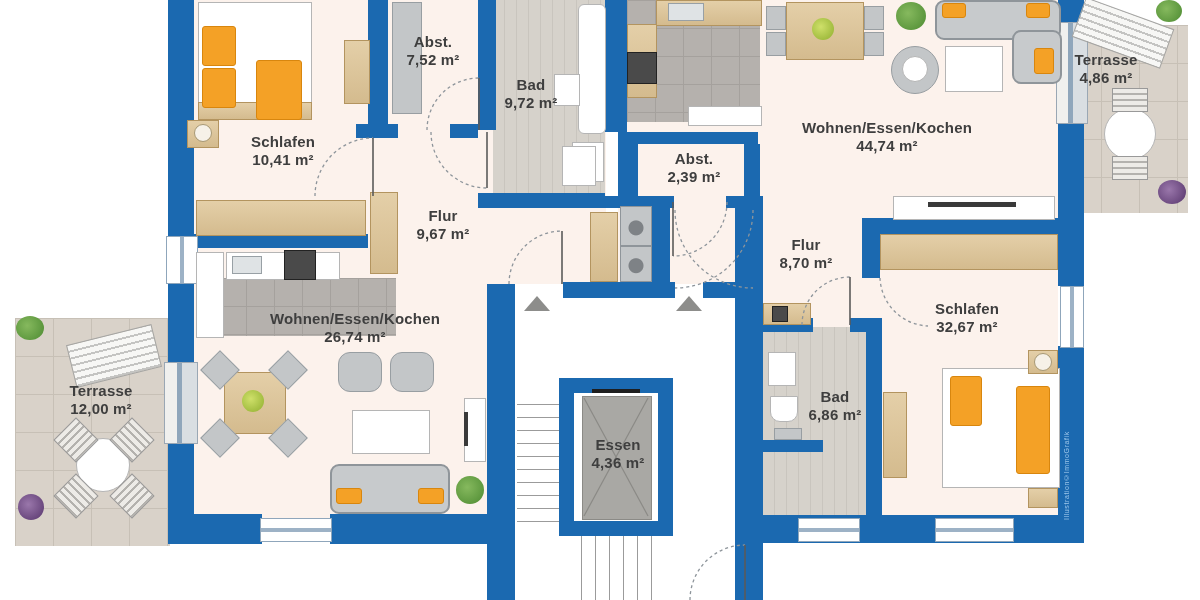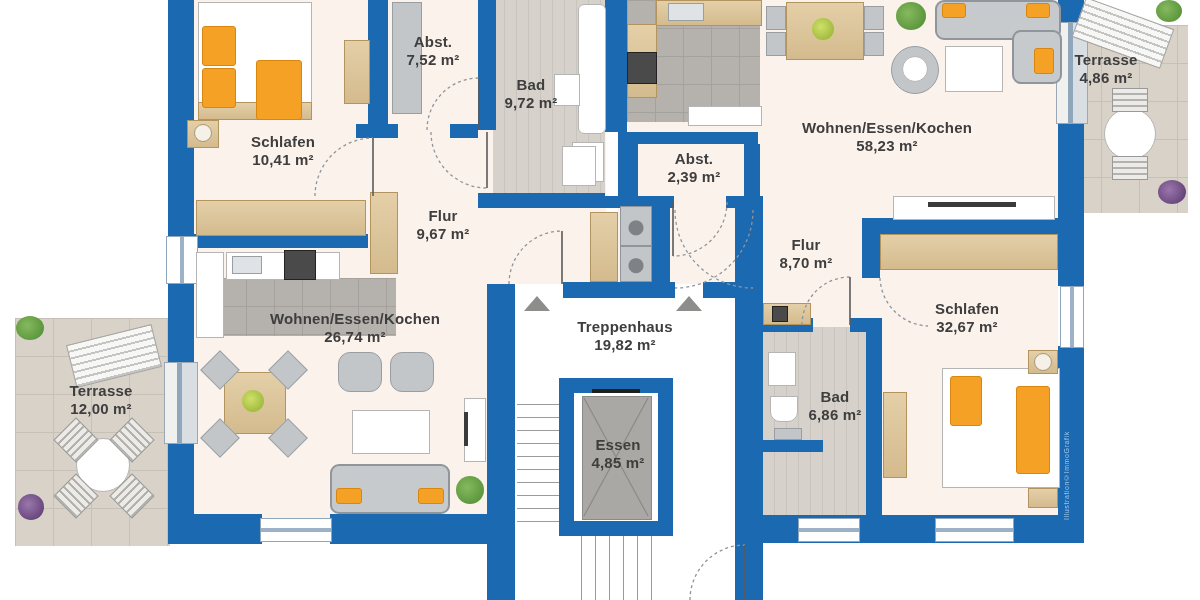--- a/index.html
+++ b/index.html
@@ -250,35 +250,31 @@
     <div>9,67 m²</div>
   </div>
   <div class="label" style="left:355px;top:310px">
     <div>Wohnen/Essen/Kochen</div>
     <div>26,74 m²</div>
   </div>
   <div class="label" style="left:101px;top:382px">
     <div>Terrasse</div>
     <div>12,00 m²</div>
   </div>
-  <div class="label" style="left:625px;top:318px">
-    <div>Treppenhaus</div>
-    <div>19,82 m²</div>
-  </div>
   <div class="label" style="left:618px;top:436px">
     <div>Essen</div>
-    <div>4,85 m²</div>
+    <div>4,36 m²</div>
   </div>
   <div class="label" style="left:694px;top:150px">
     <div>Abst.</div>
     <div>2,39 m²</div>
   </div>
   <div class="label" style="left:887px;top:119px">
     <div>Wohnen/Essen/Kochen</div>
-    <div>58,23 m²</div>
+    <div>44,74 m²</div>
   </div>
   <div class="label" style="left:806px;top:236px">
     <div>Flur</div>
     <div>8,70 m²</div>
   </div>
   <div class="label" style="left:967px;top:300px">
     <div>Schlafen</div>
     <div>32,67 m²</div>
   </div>
   <div class="label" style="left:835px;top:388px">

